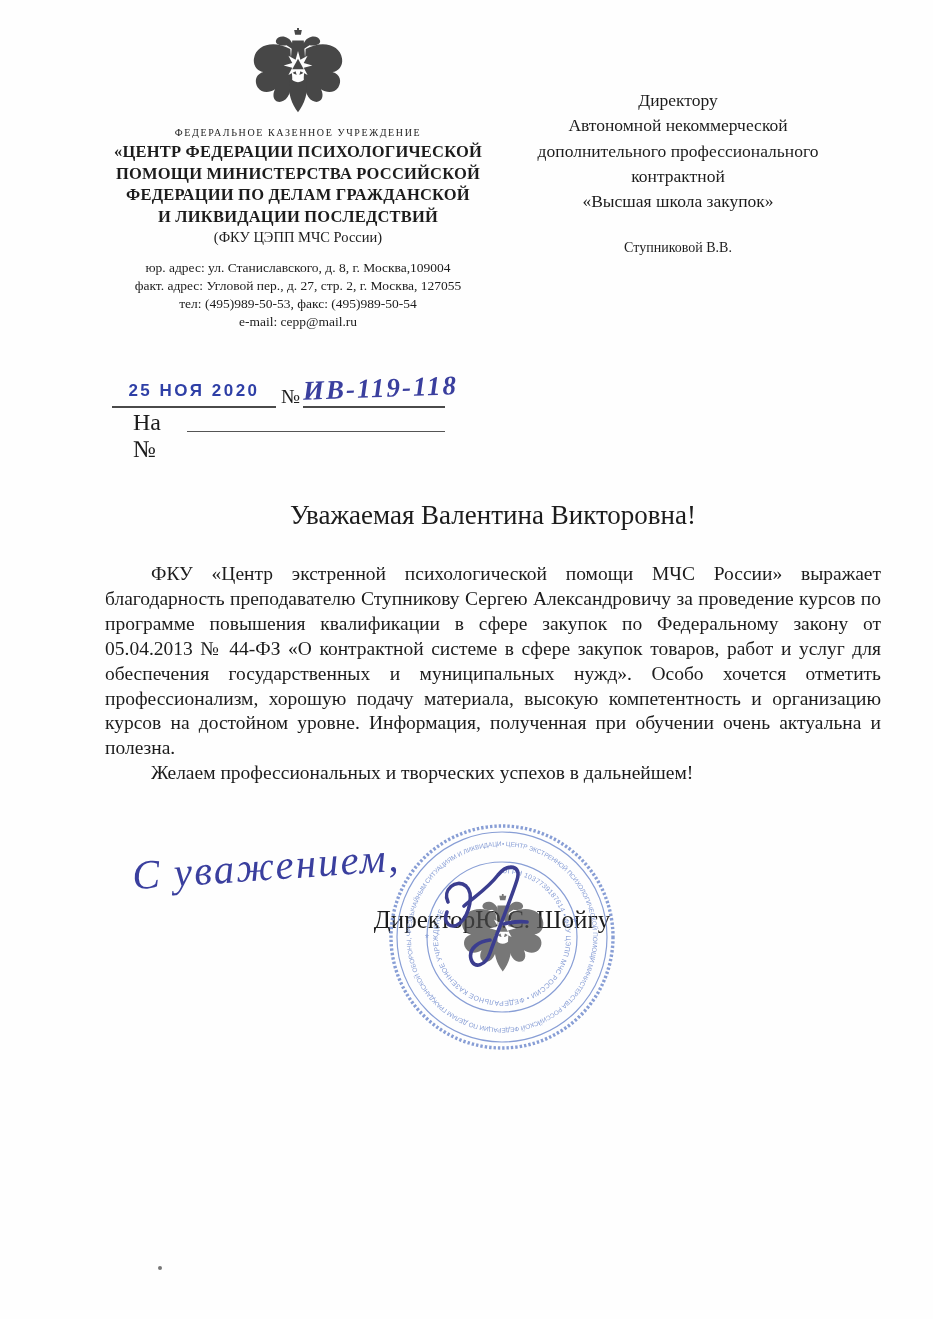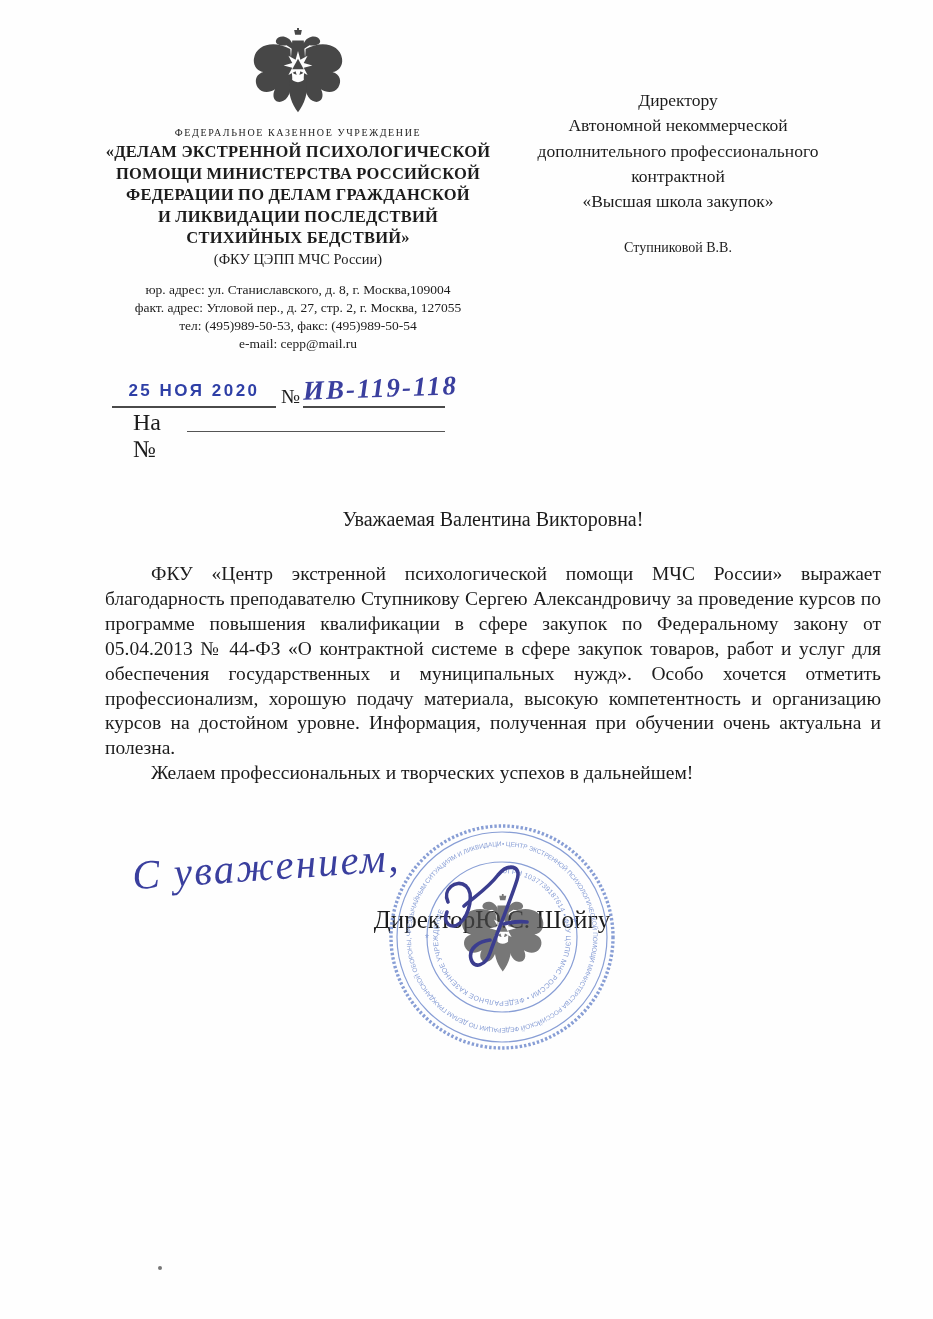--- a/index.html
+++ b/index.html
@@ -36,21 +36,21 @@
     color:var(--ink-blue);transform:rotate(-2deg);white-space:nowrap;}
   .reply-label{position:absolute;left:133px;top:409px;font-size:24px;}
   .reply-underline{position:absolute;left:187px;top:407px;width:258px;height:24px;
     border-bottom:1.5px solid #555;}
   
   .addressee{position:absolute;left:466px;top:88px;width:424px;text-align:center;
     font-size:17.5px;line-height:25.3px;}
   .addressee-person{margin-top:21px;font-size:14px;}
   
   .body-block{position:absolute;left:105px;top:500px;width:776px;}
-  .salutation{text-align:center;font-size:20px;margin:8px 0 31px 0;}
+  .salutation{text-align:center;font-size:27px;margin:0 0 31px 0;}
   .body-par{font-size:19.5px;line-height:24.9px;text-align:justify;text-indent:46px;margin:0;}
   
   .closing-hand{position:absolute;left:132px;top:842px;font-size:41px;font-style:italic;
     color:var(--ink-blue);letter-spacing:2px;transform:rotate(-4deg);white-space:nowrap;}
   .sign-row{position:absolute;left:107px;top:906px;width:770px;display:flex;
     justify-content:center;font-size:25px;}
   .stamp{position:absolute;left:387px;top:822px;width:230px;height:230px;opacity:.92;}
   .stamp text{font-family:"Liberation Sans",sans-serif;fill:var(--stamp-blue);}
   .sig-svg{position:absolute;left:428px;top:858px;width:134px;height:134px;color:#3b3d8f;}
   .speck{position:absolute;left:158px;top:1266px;width:4px;height:4px;border-radius:50%;background:#777;}
@@ -71,25 +71,24 @@
         <path class="eagle-dark" d="M46 13 L58 13 L60 40 C60 52 44 52 44 40 Z"></path>
         <path class="eagle-dark" d="M44 22 C26 12 8 18 6 32 C5 40 10 45 16 46 C8 48 6 56 10 62 C14 68 22 68 28 64 C24 72 28 78 34 77 C42 76 46 64 46 52 Z"></path>
         <path class="eagle-dark" d="M60 22 C78 12 96 18 98 32 C99 40 94 45 88 46 C96 48 98 56 94 62 C90 68 82 68 76 64 C80 72 76 78 70 77 C62 76 58 64 58 52 Z"></path>
         <path class="eagle-dark" d="M44 52 C40 68 46 80 52 88 C58 80 64 68 60 52 C56 58 48 58 44 52 Z"></path>
         <polygon class="eagle-light" points="52,24 54.5,33 62,29 58,36.5 67,39 58,41.5 62,49 54.5,45 52,54 49.5,45 42,49 46,41.5 37,39 46,36.5 42,29 49.5,33"></polygon>
         <path class="eagle-dark" d="M52 32 L58 43 L46 43 Z"></path>
       </g>
     </svg>
     <div class="inst-type">ФЕДЕРАЛЬНОЕ  КАЗЕННОЕ  УЧРЕЖДЕНИЕ</div>
     <div class="org-name">
-      <div>«ДЕЛАМ ЭКСТРЕННОЙ ПСИХОЛОГИЧЕСКОЙ</div>
+      <div>«ЦЕНТР ФЕДЕРАЦИИ ПСИХОЛОГИЧЕСКОЙ</div>
       <div>ПОМОЩИ МИНИСТЕРСТВА РОССИЙСКОЙ</div>
       <div>ФЕДЕРАЦИИ ПО ДЕЛАМ ГРАЖДАНСКОЙ</div>
       <div>И ЛИКВИДАЦИИ ПОСЛЕДСТВИЙ</div>
-      <div>СТИХИЙНЫХ БЕДСТВИЙ»</div>
     </div>
     <div class="org-short">(ФКУ ЦЭПП МЧС России)</div>
     <div class="addr">
       <div>юр. адрес: ул. Станиславского, д. 8, г. Москва,109004</div>
       <div>факт. адрес: Угловой пер., д. 27, стр. 2, г. Москва, 127055</div>
       <div>тел: (495)989-50-53, факс: (495)989-50-54</div>
       <div>e-mail: cepp@mail.ru</div>
     </div>
   </div>
 

